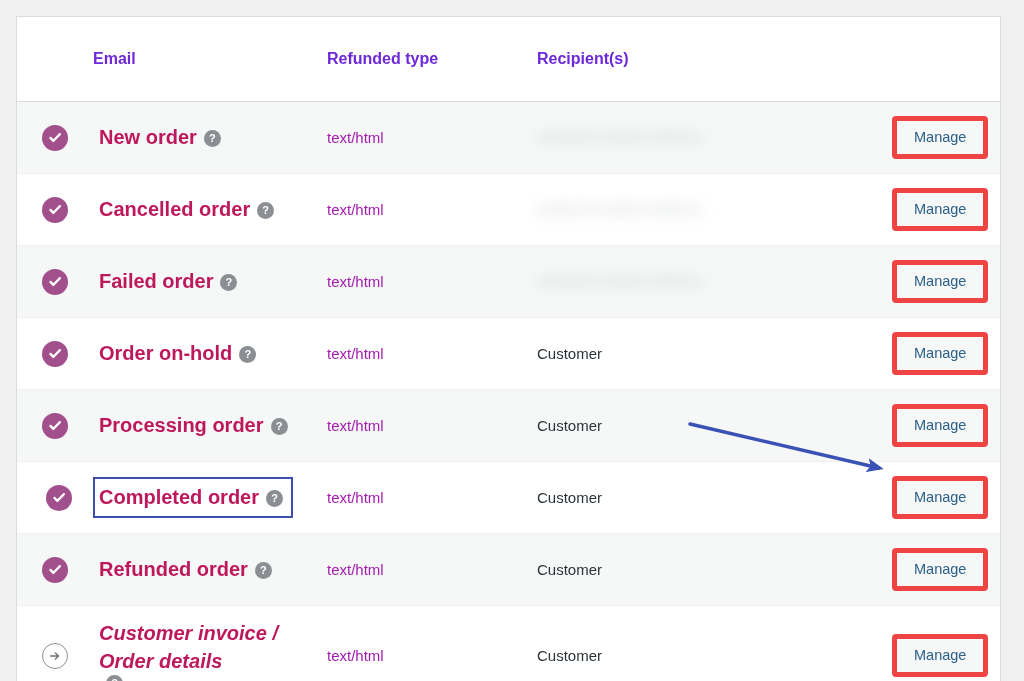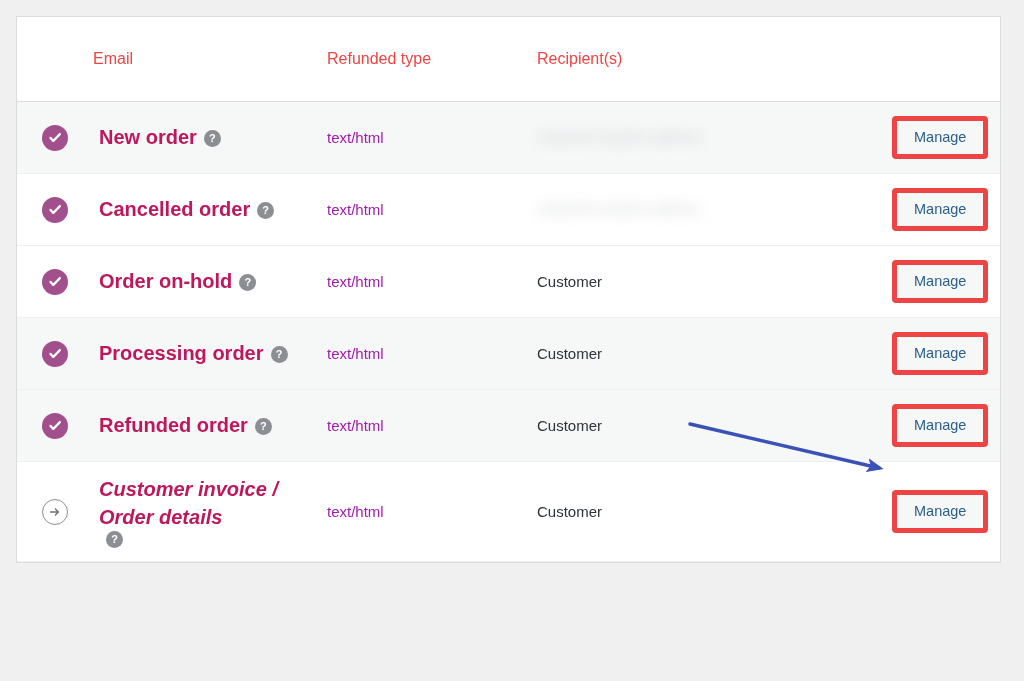--- a/index.html
+++ b/index.html
@@ -37,22 +37,22 @@
   
   col.col-status   { width: 76px; }
   col.col-email    { width: 234px; }
   col.col-type     { width: 210px; }
   col.col-recip    { width: 355px; }
   col.col-actions  { width: 110px; }
 
   thead th {
     text-align: left;
     font-size: 16px;
-    font-weight: normal;
-    color: #ef4444;
+    font-weight: bold;
+    color: #6d28d9;
     padding: 0;
     height: 84px;
     vertical-align: middle;
     background: #ffffff;
     border-bottom: 1px solid #dcdcde;
   }
   thead th.th-status { }
   thead th.th-email { padding-left: 0; }
   thead th.th-type { }
   thead th.th-recip { }
@@ -250,20 +250,43 @@
         </td>
         <td class="cell-type">text/html</td>
         <td class="cell-recip">
           <span class="redacted">redacted recipient address</span>
         </td>
         <td class="cell-actions">
           <span class="manage-btn">Manage</span>
         </td>
       </tr>
 
+      <tr class="stripe-gray">
+        <td class="cell-status">
+          <span class="status-wrap">
+            <span class="icon-enabled">
+              <svg width="15" height="15" viewBox="0 0 16 16">
+                  <path d="M2.6 8.4l3.1 3.2 7-7.2" fill="none" stroke="#ffffff" stroke-width="2.3" stroke-linecap="round" stroke-linejoin="round"></path>
+                </svg>
+            </span>
+          </span>
+        </td>
+        <td class="cell-email">
+          <span class="email-inner">
+            <span class="email-name">Failed order</span><span class="help-icon">?</span>
+          </span>
+        </td>
+        <td class="cell-type">text/html</td>
+        <td class="cell-recip">
+          <span class="redacted">redacted recipient address</span>
+        </td>
+        <td class="cell-actions">
+          <span class="manage-btn">Manage</span>
+        </td>
+      </tr>
 
       <tr class="stripe-white">
         <td class="cell-status">
           <span class="status-wrap">
             <span class="icon-enabled">
               <svg width="15" height="15" viewBox="0 0 16 16">
                   <path d="M2.6 8.4l3.1 3.2 7-7.2" fill="none" stroke="#ffffff" stroke-width="2.3" stroke-linecap="round" stroke-linejoin="round"></path>
                 </svg>
             </span>
           </span>
@@ -295,20 +318,41 @@
             <span class="email-name">Processing order</span><span class="help-icon">?</span>
           </span>
         </td>
         <td class="cell-type">text/html</td>
         <td class="cell-recip">Customer</td>
         <td class="cell-actions">
           <span class="manage-btn">Manage</span>
         </td>
       </tr>
 
+      <tr class="stripe-white">
+        <td class="cell-status">
+          <span class="status-wrap" style="padding-left:4px;">
+            <span class="icon-enabled">
+              <svg width="15" height="15" viewBox="0 0 16 16">
+                  <path d="M2.6 8.4l3.1 3.2 7-7.2" fill="none" stroke="#ffffff" stroke-width="2.3" stroke-linecap="round" stroke-linejoin="round"></path>
+                </svg>
+            </span>
+          </span>
+        </td>
+        <td class="cell-email">
+          <span class="email-inner focused">
+            <span class="email-name">Completed order</span><span class="help-icon">?</span>
+          </span>
+        </td>
+        <td class="cell-type">text/html</td>
+        <td class="cell-recip">Customer</td>
+        <td class="cell-actions">
+          <span class="manage-btn">Manage</span>
+        </td>
+      </tr>
 
       <tr class="stripe-gray">
         <td class="cell-status">
           <span class="status-wrap">
             <span class="icon-enabled">
               <svg width="15" height="15" viewBox="0 0 16 16">
                   <path d="M2.6 8.4l3.1 3.2 7-7.2" fill="none" stroke="#ffffff" stroke-width="2.3" stroke-linecap="round" stroke-linejoin="round"></path>
                 </svg>
             </span>
           </span>

